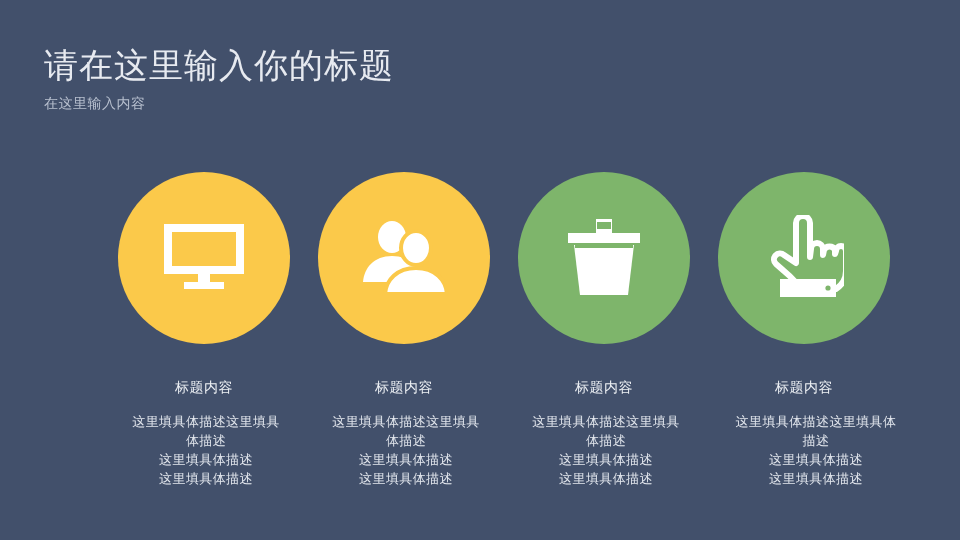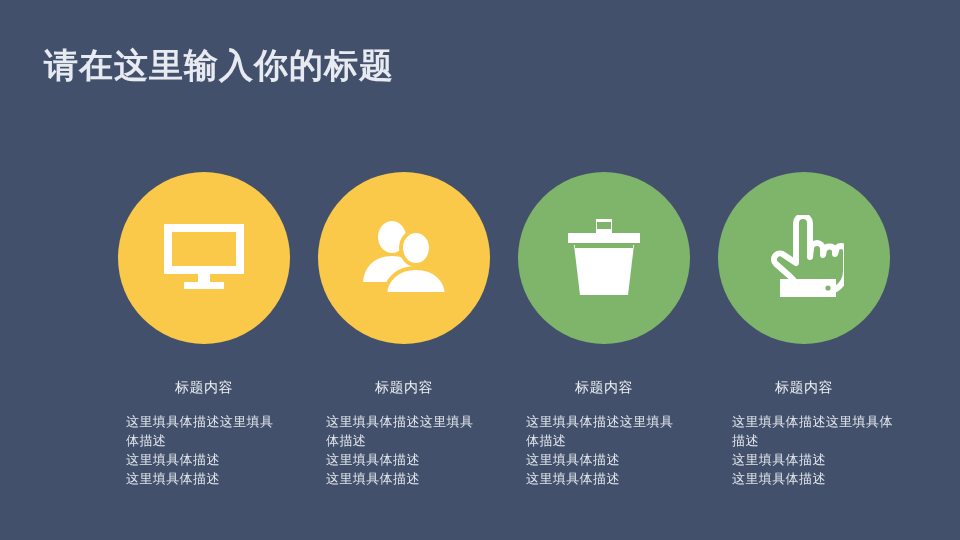--- a/index.html
+++ b/index.html
@@ -20,21 +20,21 @@
   
   .header {
     position: absolute;
     left: 44px;
     top: 44px;
     width: 620px;
   }
   .slide-title {
     font-size: 34px;
     line-height: 42px;
-    font-weight: 700;
+    font-weight: 400;
     color: #e7eaf0;
     letter-spacing: 1px;
     white-space: nowrap;
   }
   .slide-subtitle {
     margin-top: 8px;
     font-size: 14px;
     line-height: 18px;
     font-weight: 400;
     color: #b8c0cf;
@@ -83,32 +83,33 @@
 
   .col-desc {
     position: absolute;
     top: 240px;
     left: 22px;
     width: 160px;
     font-size: 13px;
     line-height: 19px;
     color: #e3e7ee;
     letter-spacing: 0.4px;
-    text-align: left;
+    text-align: center;
   }
   
   .column:last-child .col-desc { left: 28px; width: 168px; }
 </style>
 </head>
 <body>
 
 <div id="slide" style="background: rgb(66, 80, 107);">
 
   <div class="header">
     <div class="slide-title" style="color: rgb(231, 234, 240);">请在这里输入你的标题</div>
+    <div class="slide-subtitle" style="color: rgb(184, 192, 207);">在这里输入内容</div>
   </div>
 
   <div class="columns">
 
     <div class="column">
       <div class="circle" style="background:#fbc94a">
         <span>
           <svg width="84" height="72" viewBox="0 0 84 72" fill="#ffffff">
             <path d="M2 2 h80 v50 h-80 z M10 10 h64 v34 h-64 z" fill-rule="evenodd"></path>
             <path d="M36 52 h12 v8 h-12 z"></path>

